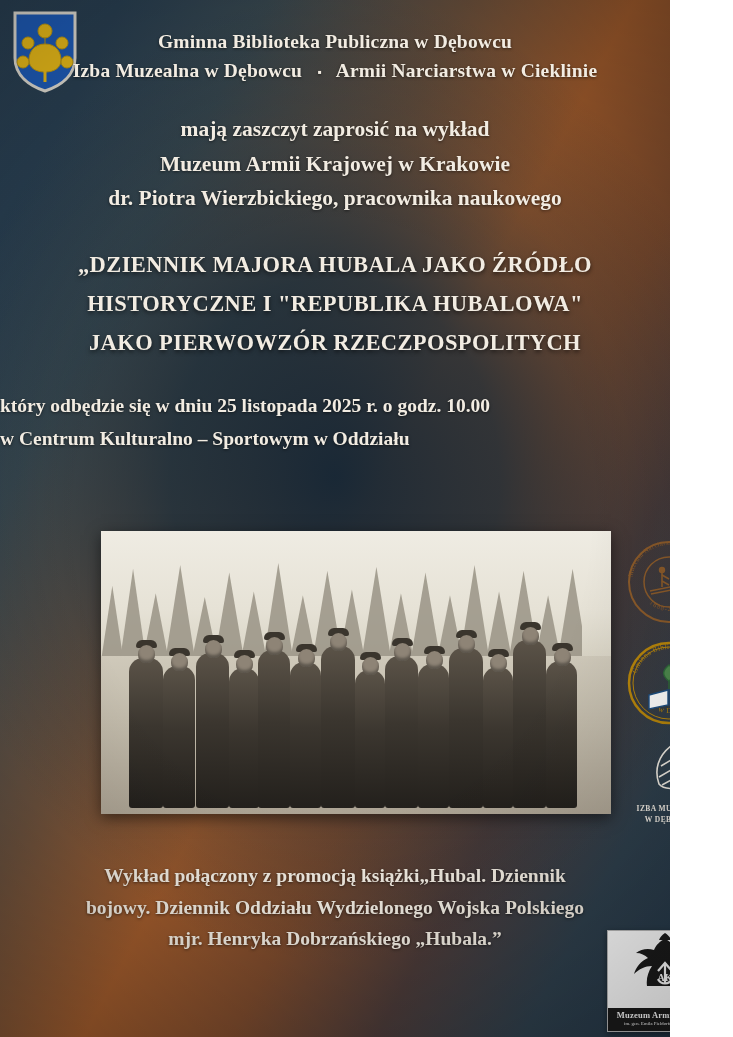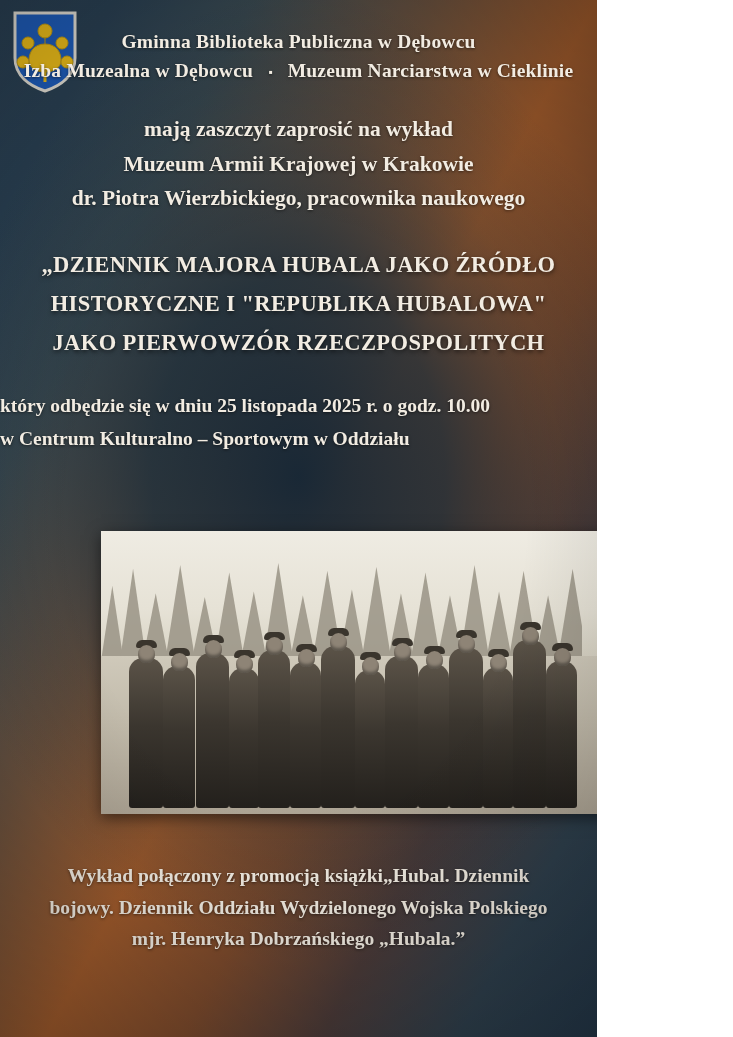--- a/index.html
+++ b/index.html
@@ -7,21 +7,21 @@
     padding: 0;
   }
   body {
     width: 733px;
     height: 1037px;
     overflow: hidden;
     font-family: "Liberation Serif", serif;
   }
   .poster {
     position: relative;
-    width: 597px;
+    width: 670px;
     height: 1037px;
     background:
       radial-gradient(ellipse 70% 55% at 50% 46%, rgba(15,36,54,0.92) 0%, rgba(20,42,58,0.75) 35%, rgba(30,45,55,0.25) 62%, rgba(40,40,45,0.0) 85%),
       linear-gradient(118deg,
         #2b4256 0%,
         #2a4154 10%,
         #3a4a52 22%,
         #6b513d 38%,
         #a05b2c 52%,
         #7c4a2c 64%,
@@ -274,21 +274,21 @@
     </svg>
   </div>
 
   <div class="layer">
 
     <div class="header">
       <div class="line">Gminna Biblioteka Publiczna w Dębowcu</div>
       <div class="line">
         <span>Izba Muzealna w Dębowcu</span>
         <span class="sep-dot">▪</span>
-        <span>Muzeum Narciarstwa w Cieklinie</span>
+        <span>Armii Narciarstwa w Cieklinie</span>
       </div>
     </div>
 
     <div class="invite">
       <div>mają zaszczyt zaprosić na wykład</div>
       <div>Muzeum Armii Krajowej w Krakowie</div>
       <div>dr. Piotra Wierzbickiego, pracownika naukowego</div>
     </div>
 
     <div class="title">

